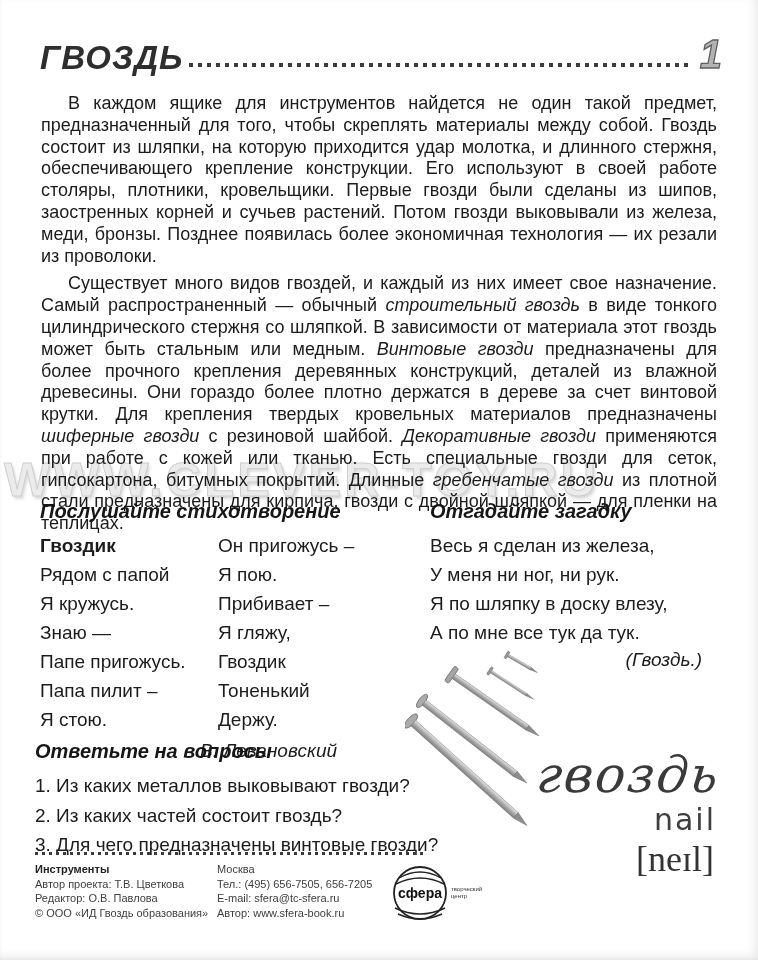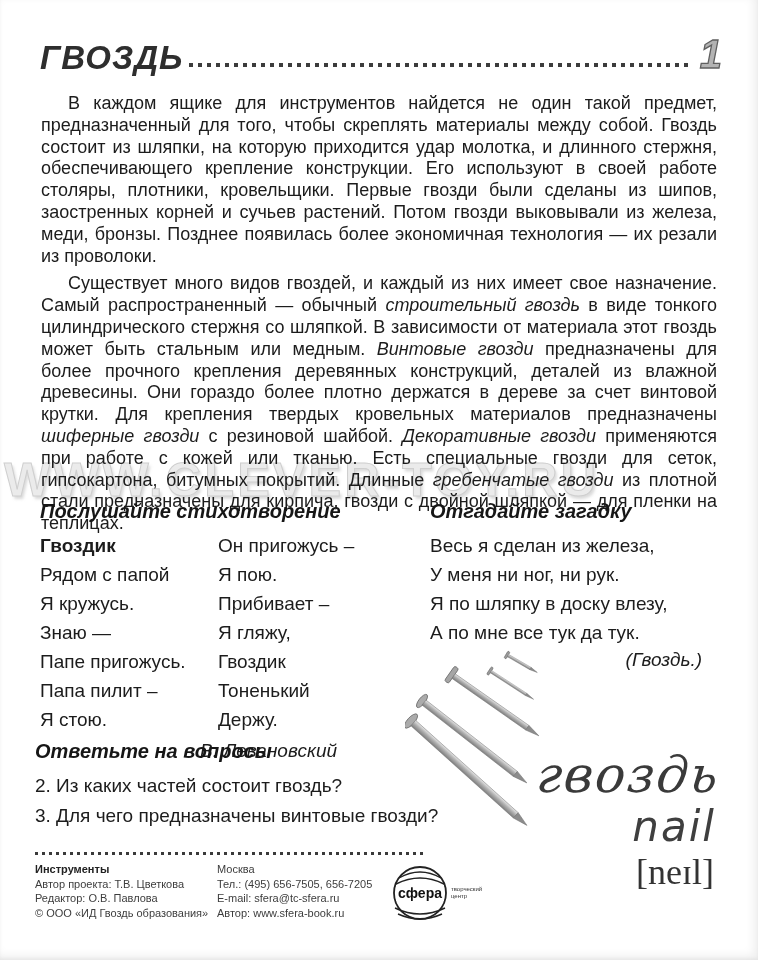--- a/index.html
+++ b/index.html
@@ -60,21 +60,21 @@
   .footer-col2{width:168px;}
   .footer-bold{font-weight:bold;color:#222;}
   .footer-logo{margin-left:6px;margin-top:2px;}
   
   .vocab{top:748px;right:34px;width:200px;display:flex;flex-direction:column;align-items:flex-end;text-align:right;}
   .vocab-rus{
     font-family:"DejaVu Serif","Liberation Serif",serif;font-style:italic;
     font-size:50px;line-height:1.1;color:#3a3a3a;letter-spacing:2px;transform:skewX(-6deg);
     padding-right:4px;
   }
-  .vocab-eng{font-family:"DejaVu Sans","Liberation Sans",sans-serif;font-size:42px;line-height:1.15;color:#3f3f3f;letter-spacing:2px;padding-right:8px;font-style:italic;}
+  .vocab-eng{font-family:"DejaVu Sans","Liberation Sans",sans-serif;font-size:30px;line-height:1.15;color:#3f3f3f;letter-spacing:2px;padding-right:8px;}
   .vocab-tr{font-family:Liberation Serif, serif;font-size:36px;line-height:1.2;color:#333;padding-right:10px;text-align:center;}
 </style>
 </head>
 <body>
 
 <div class="page">
 
   <div class="watermark">WWW.CLEVER-TOY.RU</div>
 
   <div class="z title-row">
@@ -164,20 +164,21 @@
     <g transform="translate(6,76) rotate(42)">
       <ellipse cx="0" cy="0" rx="3.6" ry="9" fill="#ababab" stroke="#6a6a6a" stroke-width="0.8"></ellipse>
       <rect x="3" y="-3.6" width="138" height="7.2" fill="url(#ng)" stroke="#747474" stroke-width="0.5"></rect>
       <polygon points="141,-3.6 156,0 141,3.6" fill="#8c8c8c" stroke="#6e6e6e" stroke-width="0.5"></polygon>
     </g>
   </svg>
 
   <div class="z questions">
     <div class="section-head">Ответьте на вопросы</div>
     <div>
+        <div class="line">1. Из каких металлов выковывают гвозди?</div>
         <div class="line">2. Из каких частей состоит гвоздь?</div>
         <div class="line">3. Для чего предназначены винтовые гвозди?</div>
       </div>
   </div>
 
   <div class="z dotted-sep"></div>
 
   <div class="z footer">
     <div class="footer-col1">
       <div class="footer-bold">Инструменты</div>

